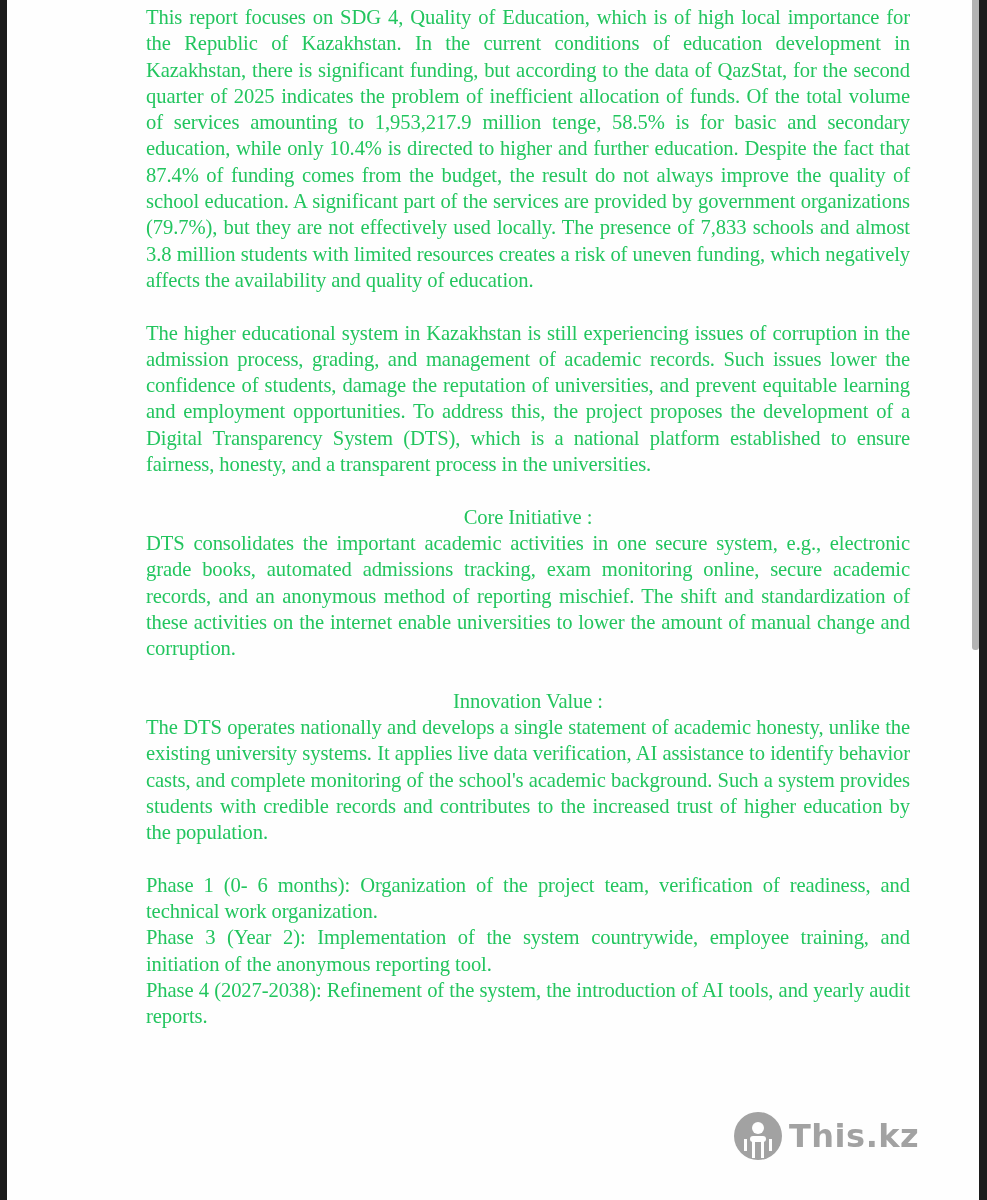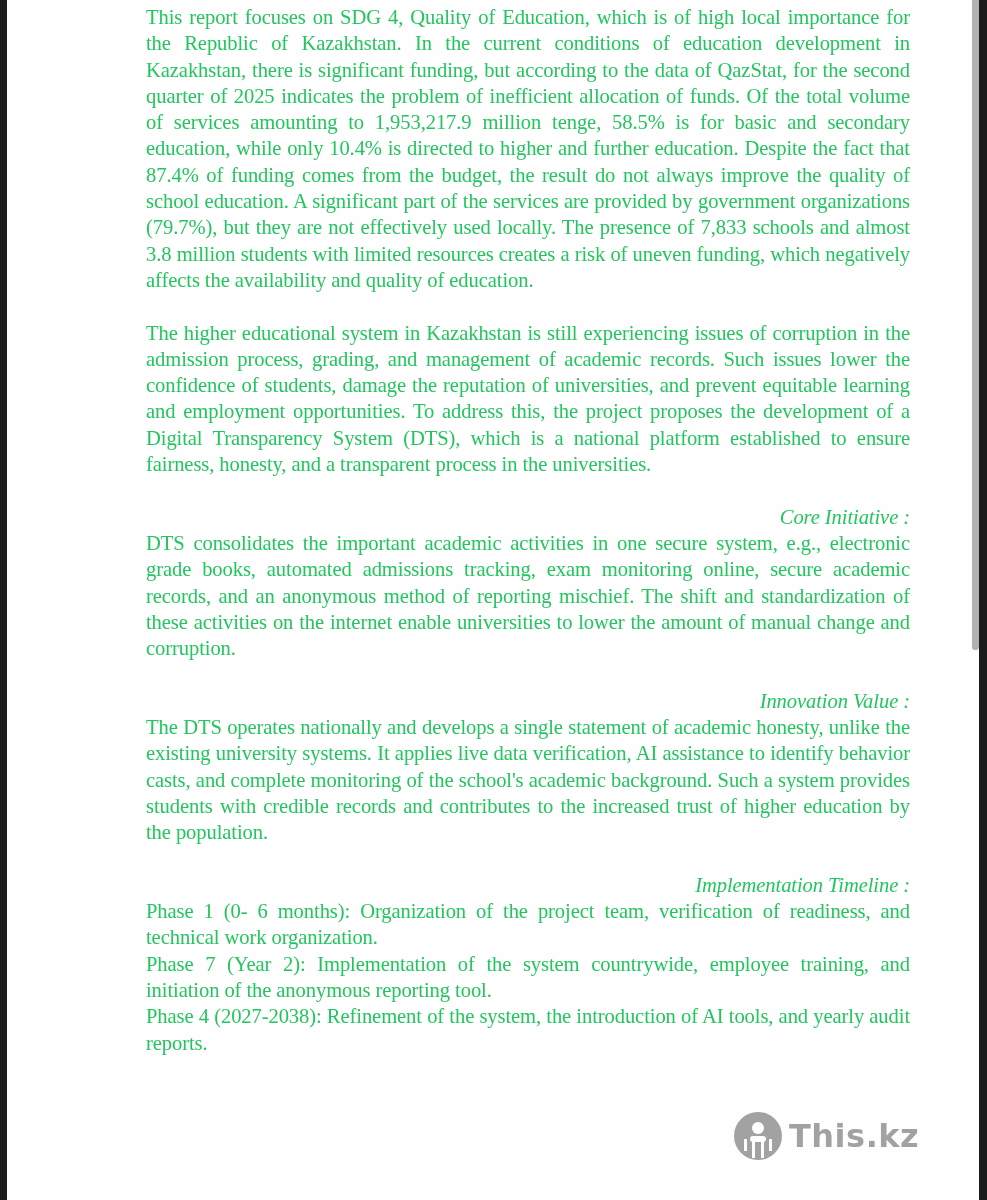--- a/index.html
+++ b/index.html
@@ -50,22 +50,21 @@
       color: #22c55e;
       letter-spacing: -0.1px;
     }
     .para {
       margin: 0 0 26.3px 0;
       text-align: justify;
       text-align-last: left;
     }
     .section-heading {
       margin: 0;
-      text-align: right;
-      font-style: italic;
+      text-align: center;
     }
     .section-body {
       margin: 0 0 26.3px 0;
       text-align: justify;
       text-align-last: left;
     }
     .phase {
       margin: 0;
       text-align: justify;
       text-align-last: left;
@@ -109,23 +108,22 @@
     <p class="section-heading">Core Initiative :</p>
     <p class="section-body">DTS consolidates the important academic activities in one secure system, e.g., electronic grade books, automated admissions tracking, exam monitoring online, secure academic records, and an anonymous method of reporting mischief. The shift and standardization of these activities on the internet enable universities to lower the amount of manual change and corruption.</p>
   </div>
 
   <div>
     <p class="section-heading">Innovation Value :</p>
     <p class="section-body">The DTS operates nationally and develops a single statement of academic honesty, unlike the existing university systems. It applies live data verification, AI assistance to identify behavior casts, and complete monitoring of the school's academic background. Such a system provides students with credible records and contributes to the increased trust of higher education by the population.</p>
   </div>
 
   <div>
-    <p class="section-heading">Implementation Timeline :</p>
     <p class="phase">Phase 1 (0- 6 months): Organization of the project team, verification of readiness, and technical work organization.</p>
-    <p class="phase">Phase 7 (Year 2): Implementation of the system countrywide, employee training, and initiation of the anonymous reporting tool.</p>
+    <p class="phase">Phase 3 (Year 2): Implementation of the system countrywide, employee training, and initiation of the anonymous reporting tool.</p>
     <p class="phase">Phase 4 (2027-2038): Refinement of the system, the introduction of AI tools, and yearly audit reports.</p>
   </div>
 </div>
 
 <div class="watermark">
   <svg class="watermark-logo" viewBox="0 0 50 50">
     <circle cx="25" cy="25" r="24" fill="#6a6a6a"></circle>
     <circle cx="25" cy="17" r="6" fill="#fefefe"></circle>
     <rect x="17" y="25" width="16" height="6" rx="3" fill="#fefefe"></rect>
     <rect x="19" y="30" width="3" height="17" fill="#fefefe"></rect>

